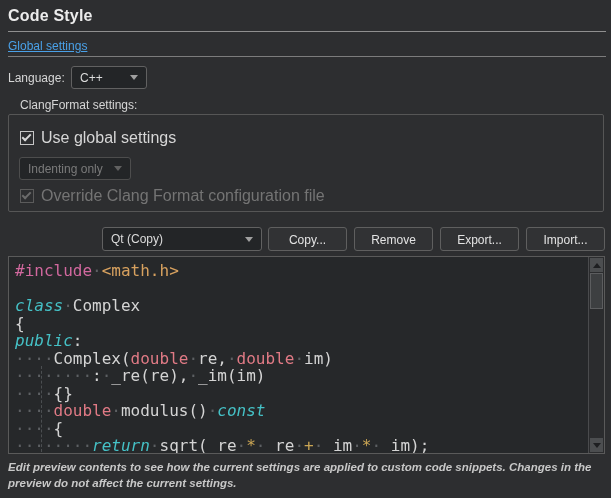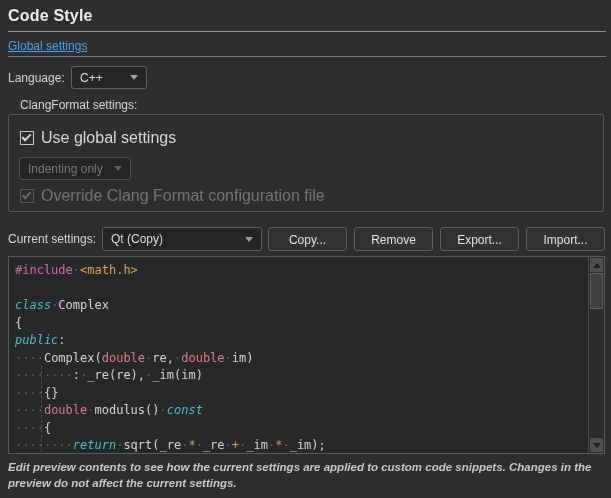--- a/index.html
+++ b/index.html
@@ -48,21 +48,21 @@
   .btn-copy{left:268px;}
   .btn-remove{left:354px;}
   .btn-export{left:440px;}
   .btn-import{left:526px;}
   .editor{
     left:8px;top:256px;width:597px;height:198px;box-sizing:border-box;
     background:#26282a;border:1px solid #5a5a5a;overflow:hidden;
   }
   .code{
     position:absolute;left:6px;top:5px;right:18px;
-    font-family:"DejaVu Sans Mono","Liberation Mono",monospace;font-size:12px;
+    font-family:"DejaVu Sans Mono","Liberation Mono",monospace;font-size:16px;
     color:#d4d4d4;
   }
   .code-line{height:17.5px;line-height:17.5px;white-space:pre;}
   .tok-pp{color:#d1689e;}
   .tok-str{color:#d7a15f;}
   .tok-kw{color:#45c1c6;font-style:italic;}
   .tok-type{color:#e07a85;}
   .tok-op{color:#c9a554;}
   .tok-def{color:#d4d4d4;}
   .tok-ws{color:#5d6063;}
@@ -113,21 +113,20 @@
   <div class="abs combo combo-mode disabled">
     <span class="combo-text">Indenting only</span>
     <span class="combo-arrow"></span>
   </div>
 
   <label class="check-row cb2 disabled">
     <span class="checkbox checked disabled"></span>
     <span>Override Clang Format configuration file</span>
   </label>
 
-  <span class="abs label cur-label">Current settings:</span>
   <div class="abs combo combo-current">
     <span class="combo-text">Qt (Copy)</span>
     <span class="combo-arrow"></span>
   </div>
   <button class="btn btn-remove">Remove</button>
   <button class="btn btn-copy">Copy...</button>
   <button class="btn btn-export">Export...</button>
   <button class="btn btn-import">Import...</button>
 
   <div class="abs editor">

